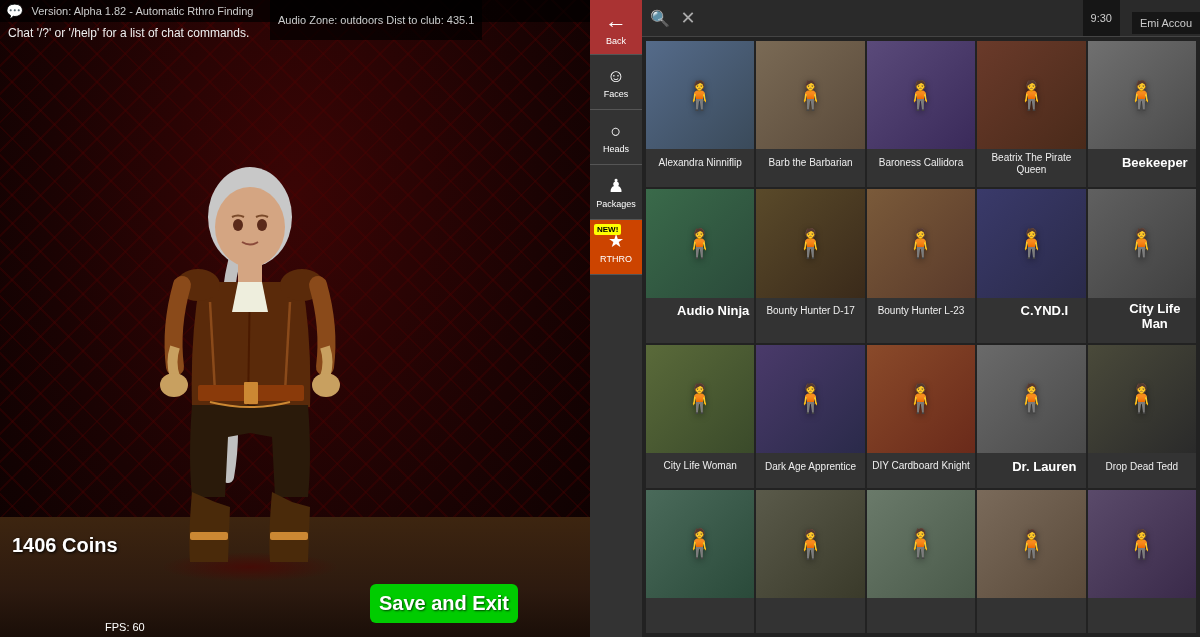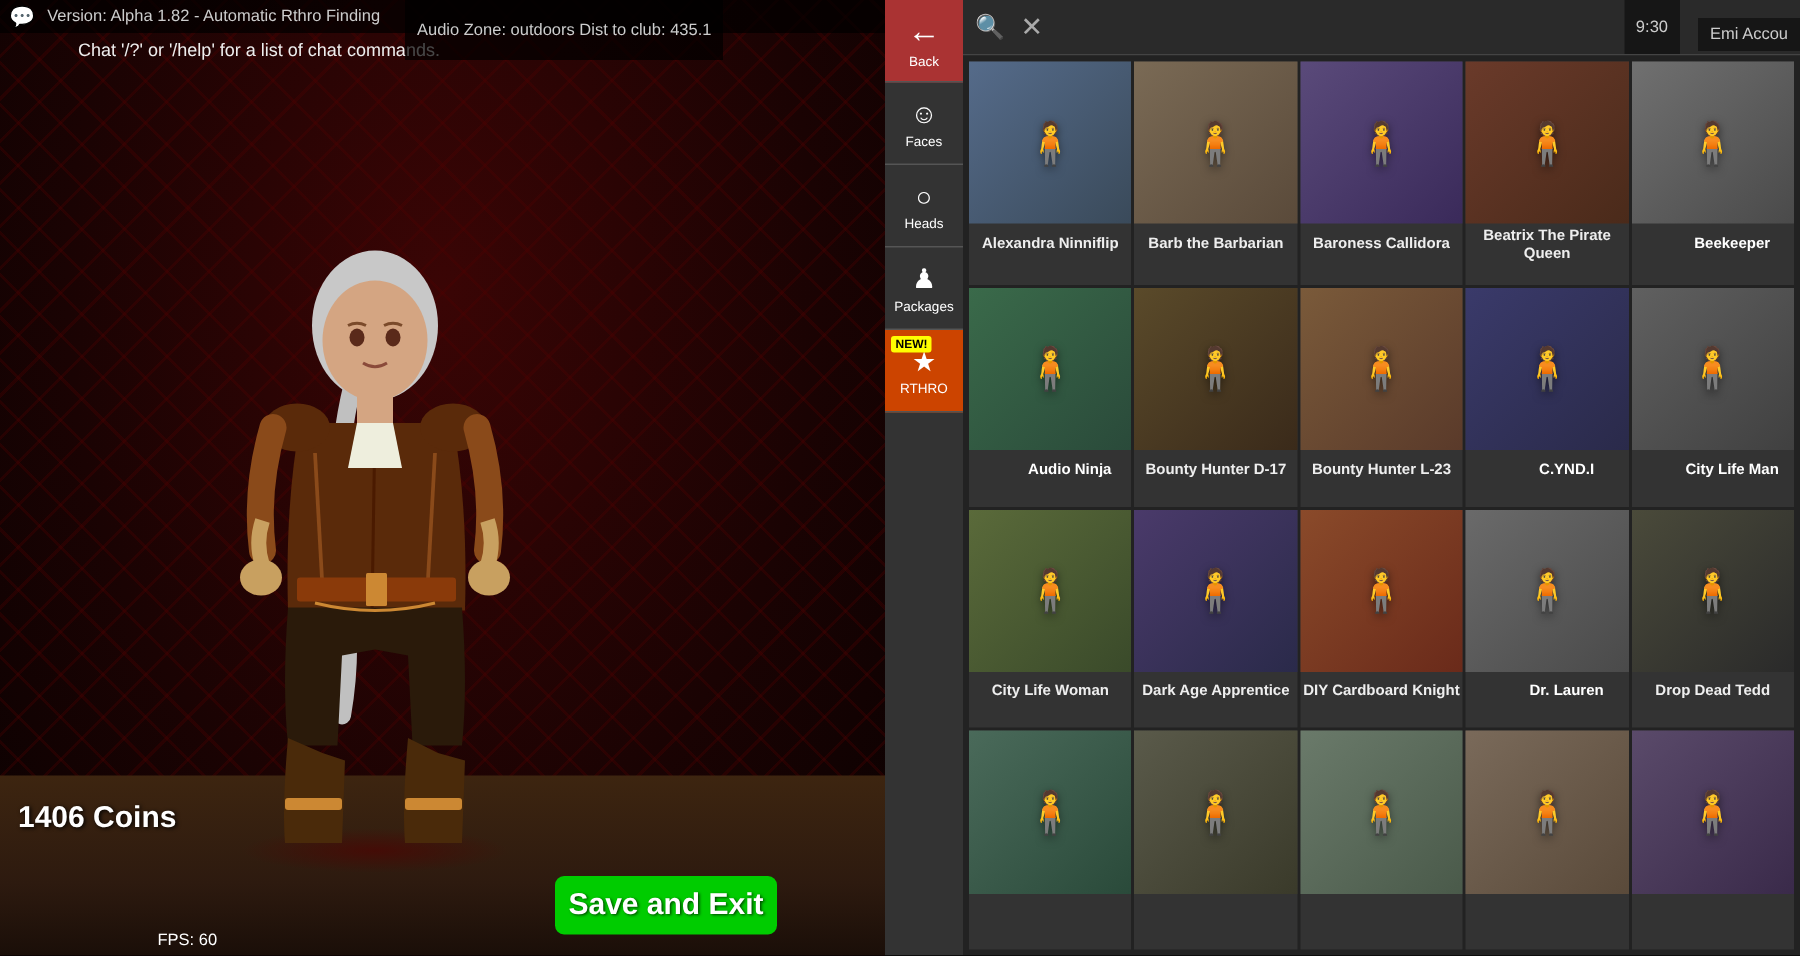--- a/index.html
+++ b/index.html
@@ -48,21 +48,20 @@
       font-size: 11px;
       color: #ccc;
     }
 
     #chat-hint {
       position: absolute;
       top: 26px; left: 8px;
       color: #eee;
       font-size: 12px;
       z-index: 10;
-      margin-left: 44px;
     }
 
     
     #coins-display {
       position: absolute;
       bottom: 80px;
       left: 12px;
       z-index: 10;
       color: white;
       font-size: 20px;
@@ -291,25 +290,24 @@
       padding: 3px 2px 4px;
       font-size: 10px;
       color: #eee;
       text-align: center;
       width: 100%;
       line-height: 1.2;
       min-height: 28px;
       display: flex;
       align-items: center;
       justify-content: center;
-      font-weight: bold;
     }
 
     .item-name.highlighted {
-      font-size: 10px;
+      font-size: 13px;
       font-weight: bold;
       color: #fff;
       padding-left: 28px;
     }
 
     
     .char-svg {
       width: 100%;
       height: 100%;
     }

